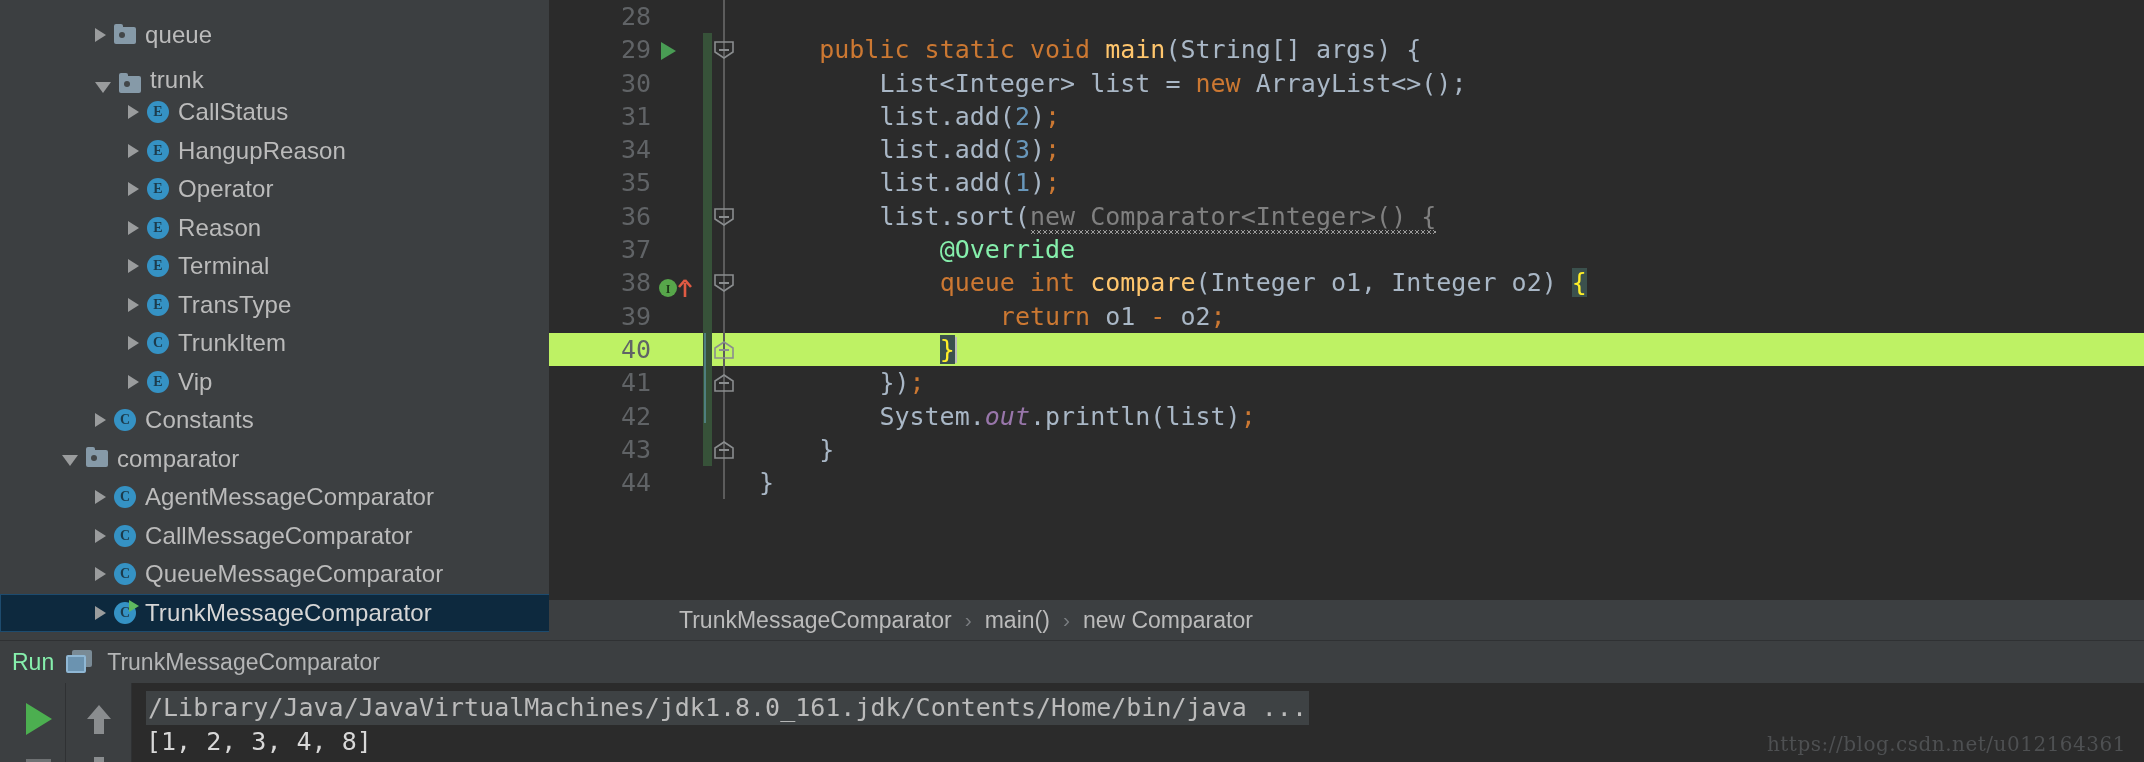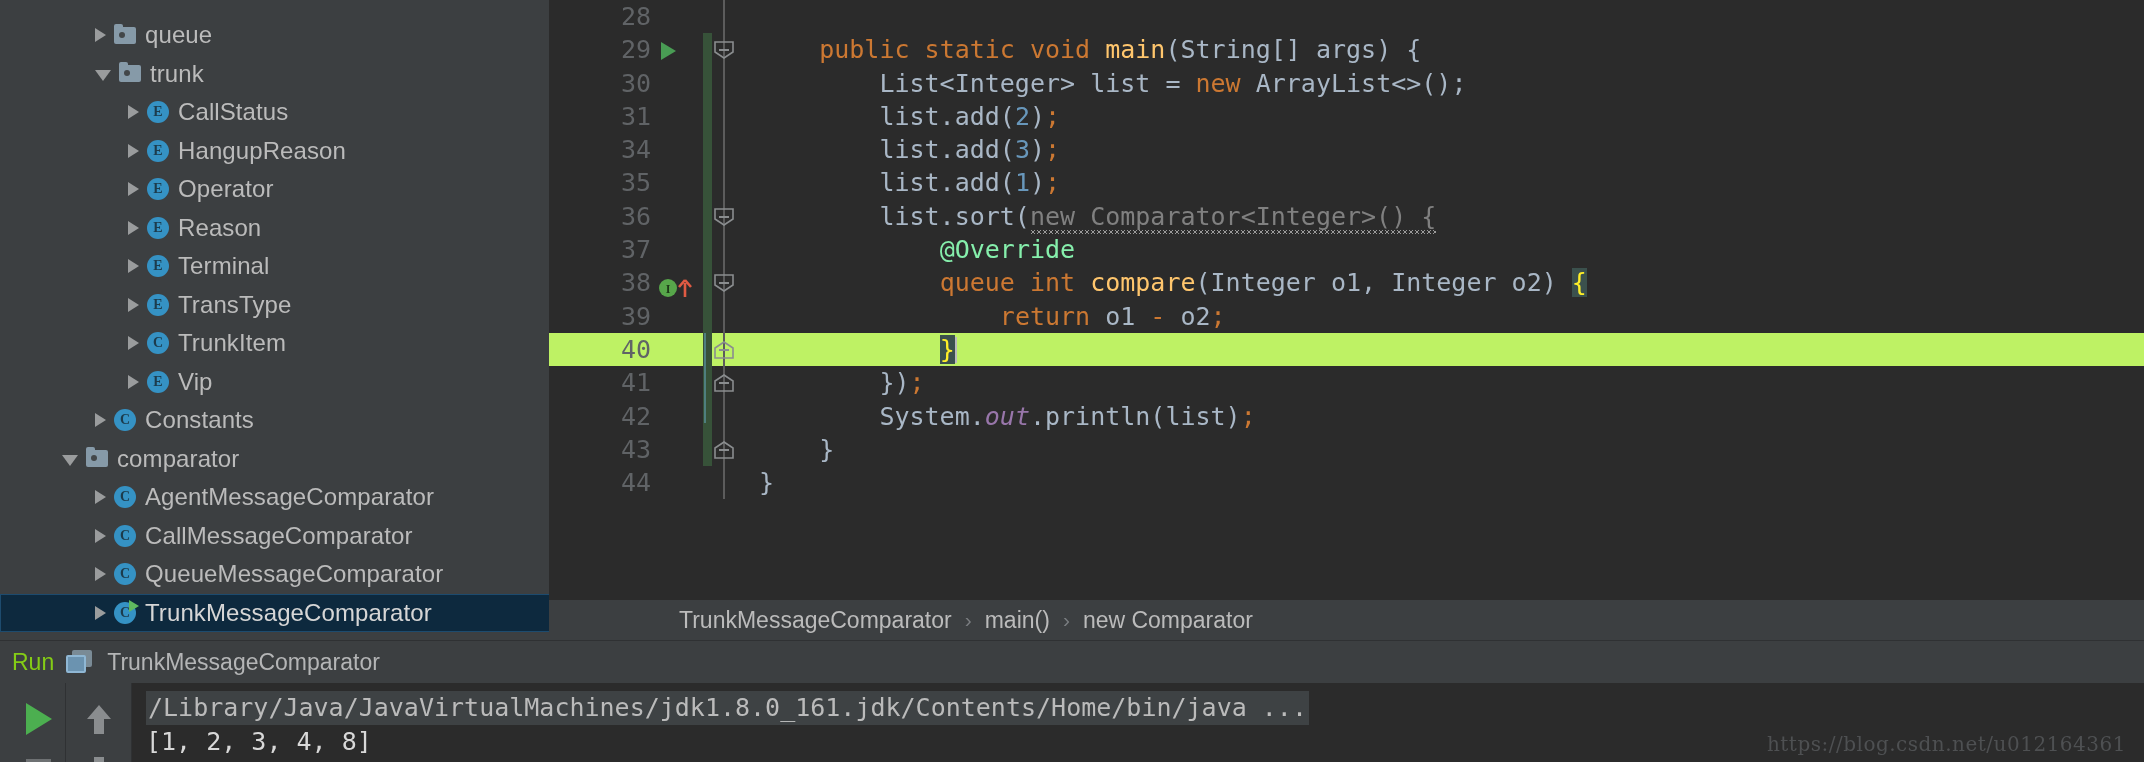--- a/index.html
+++ b/index.html
@@ -136,21 +136,21 @@
 
   
   .runwin{
     position:absolute;left:0;top:640px;right:0;bottom:0;background:#3c3f41;
     border-top:1px solid #2f3133;
   }
   .runhdr{
     height:42px;display:flex;align-items:center;padding-left:12px;
     background:#3c3f41;
   }
-  .runhdr-label{color:#84cc16;font-size:23px;margin-right:12px;}
+  .runhdr-label{color:#86efac;font-size:23px;margin-right:12px;}
   .runhdr-icon{
     position:relative;width:27px;height:24px;margin-right:14px;flex:0 0 auto;
   }
   .runhdr-icon .b1{
     position:absolute;left:6px;top:0;width:20px;height:17px;
     background:#7a8b96;border-radius:2px;
   }
   .runhdr-icon .b2{
     position:absolute;left:0;top:5px;width:20px;height:18px;
     background:#6b93b0;border:2px solid #8fb7d4;box-sizing:border-box;border-radius:2px;
@@ -187,21 +187,21 @@
 <body>
 
 <div class="ide">
 
   <div class="tree" id="tree">
       <div class="trow" style="padding-left: 95px;">
         <span class="arrow"></span>
         <span class="ficon"></span>
         <span class="tlabel">queue</span>
       </div>
-      <div class="trow" style="padding-left: 95px;">
+      <div class="trow" style="padding-left: 95px; align-items: flex-end;">
         <span class="arrow open"></span>
         <span class="ficon"></span>
         <span class="tlabel">trunk</span>
       </div>
       <div class="trow" style="padding-left: 128px;">
         <span class="arrow"></span>
         <span class="cicon">E</span>
         <span class="tlabel">CallStatus</span>
       </div>
       <div class="trow" style="padding-left: 128px;">

